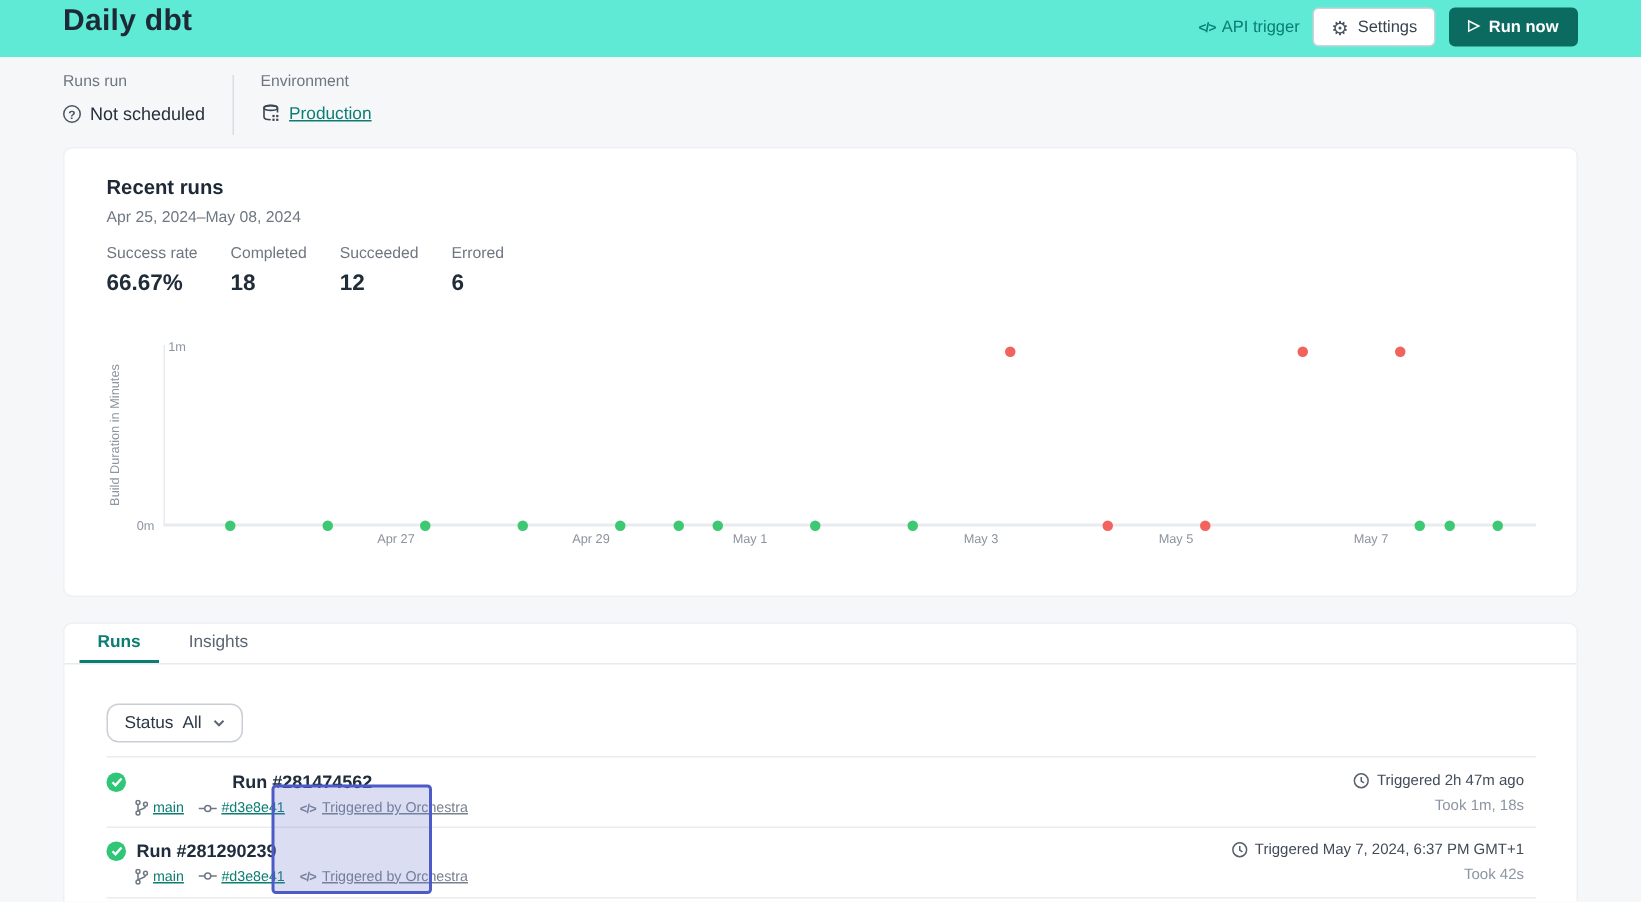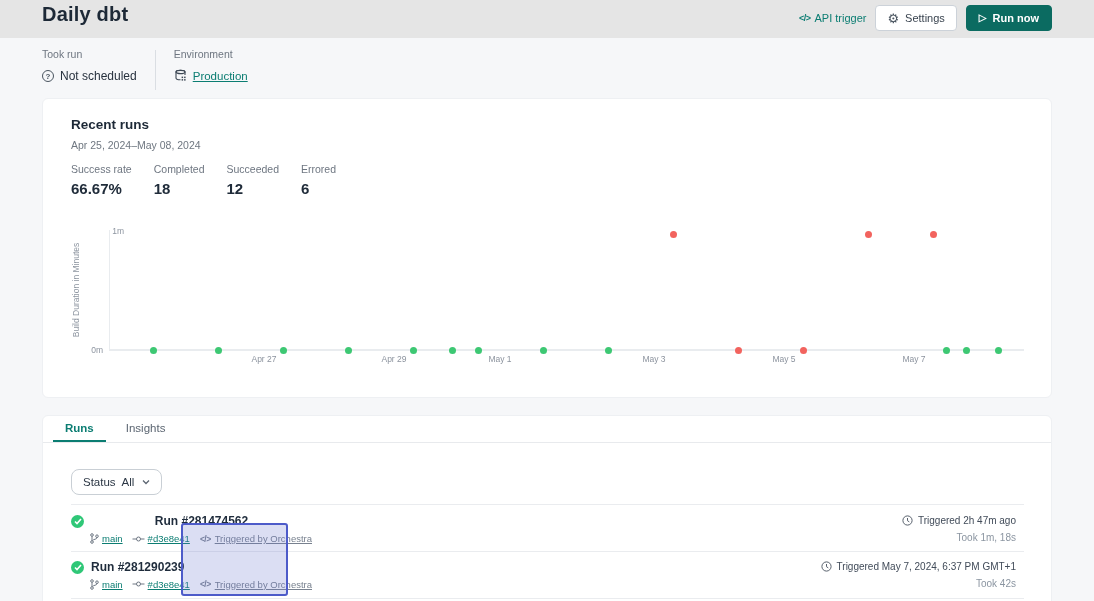--- a/index.html
+++ b/index.html
@@ -6,21 +6,21 @@
   html,body { width:1094px; height:601px; overflow:hidden; }
   body {
     font-family:"Liberation Sans", sans-serif;
     background:#f6f7f9;
     color:#222d3b;
     position:relative;
   }
   
   .header {
     position:absolute; left:0; top:0; width:1094px; height:38px;
-    background:#e5e5e5; display:flex; align-items:flex-start;
+    background:#5eead4; display:flex; align-items:flex-start;
     justify-content:space-between; padding:3px 42px 0 42px;
   }
   .page-title { font-size:20px; font-weight:700; color:#1d2937; letter-spacing:.2px; }
   .header-actions { display:flex; align-items:center; gap:9px; margin-top:2px; }
   .api-trigger { display:flex; align-items:center; gap:4px; color:#0b7d72; font-size:11px; cursor:pointer; }
   .code-glyph { font-size:9px; font-weight:700; letter-spacing:-.5px; }
   .btn { display:flex; align-items:center; gap:6px; height:26px; border-radius:4px; font-size:11px; cursor:pointer; }
   .btn-settings { background:#ffffff; border:1px solid #ccd2d9; color:#39434f; padding:0 11px; }
   .btn-run { background:#0b6b61; border:1px solid #0b6b61; color:#ffffff; padding:0 12px; font-weight:600; }
   .gear { font-size:13px; line-height:1; color:#4a5560; }
@@ -126,21 +126,21 @@
     </button>
     <button class="btn btn-run">
       <span class="play">▷</span>
       <span>Run now</span>
     </button>
   </div>
 </div>
 
 <div class="meta">
   <div class="meta-col">
-    <span class="meta-label">Took run</span>
+    <span class="meta-label">Runs run</span>
     <span class="meta-value">
       <span class="qmark">?</span>
       <span>Not scheduled</span>
     </span>
   </div>
   <div class="meta-divider"></div>
   <div class="meta-col">
     <span class="meta-label">Environment</span>
     <span class="meta-value">
       <span>

